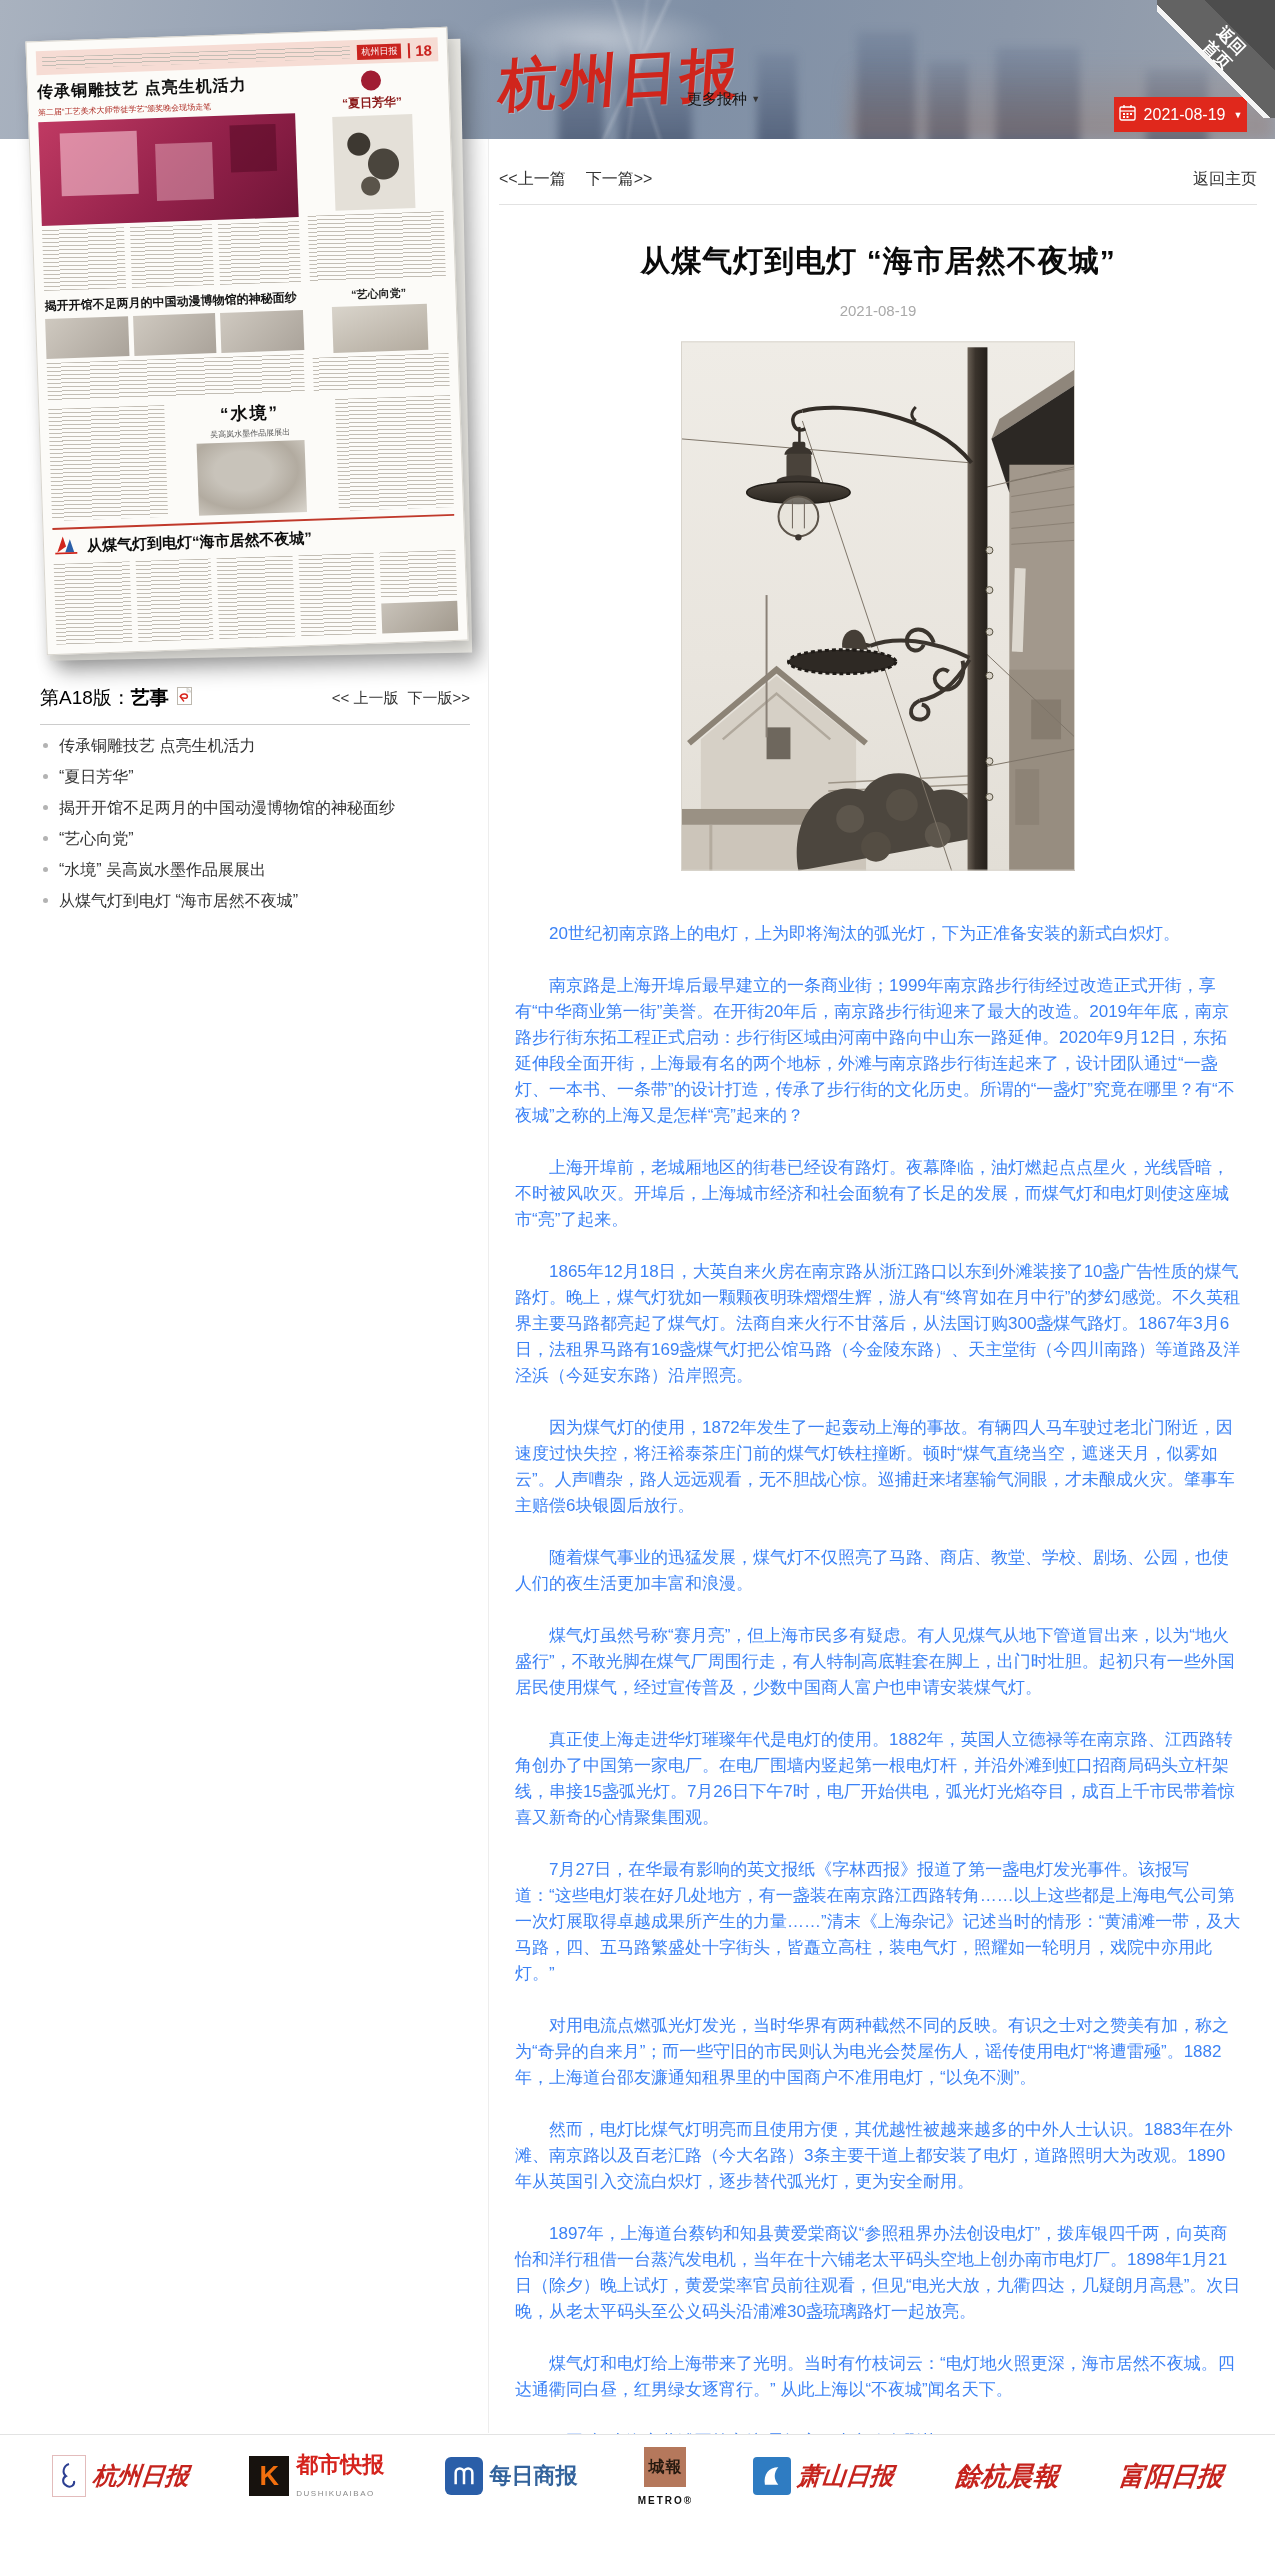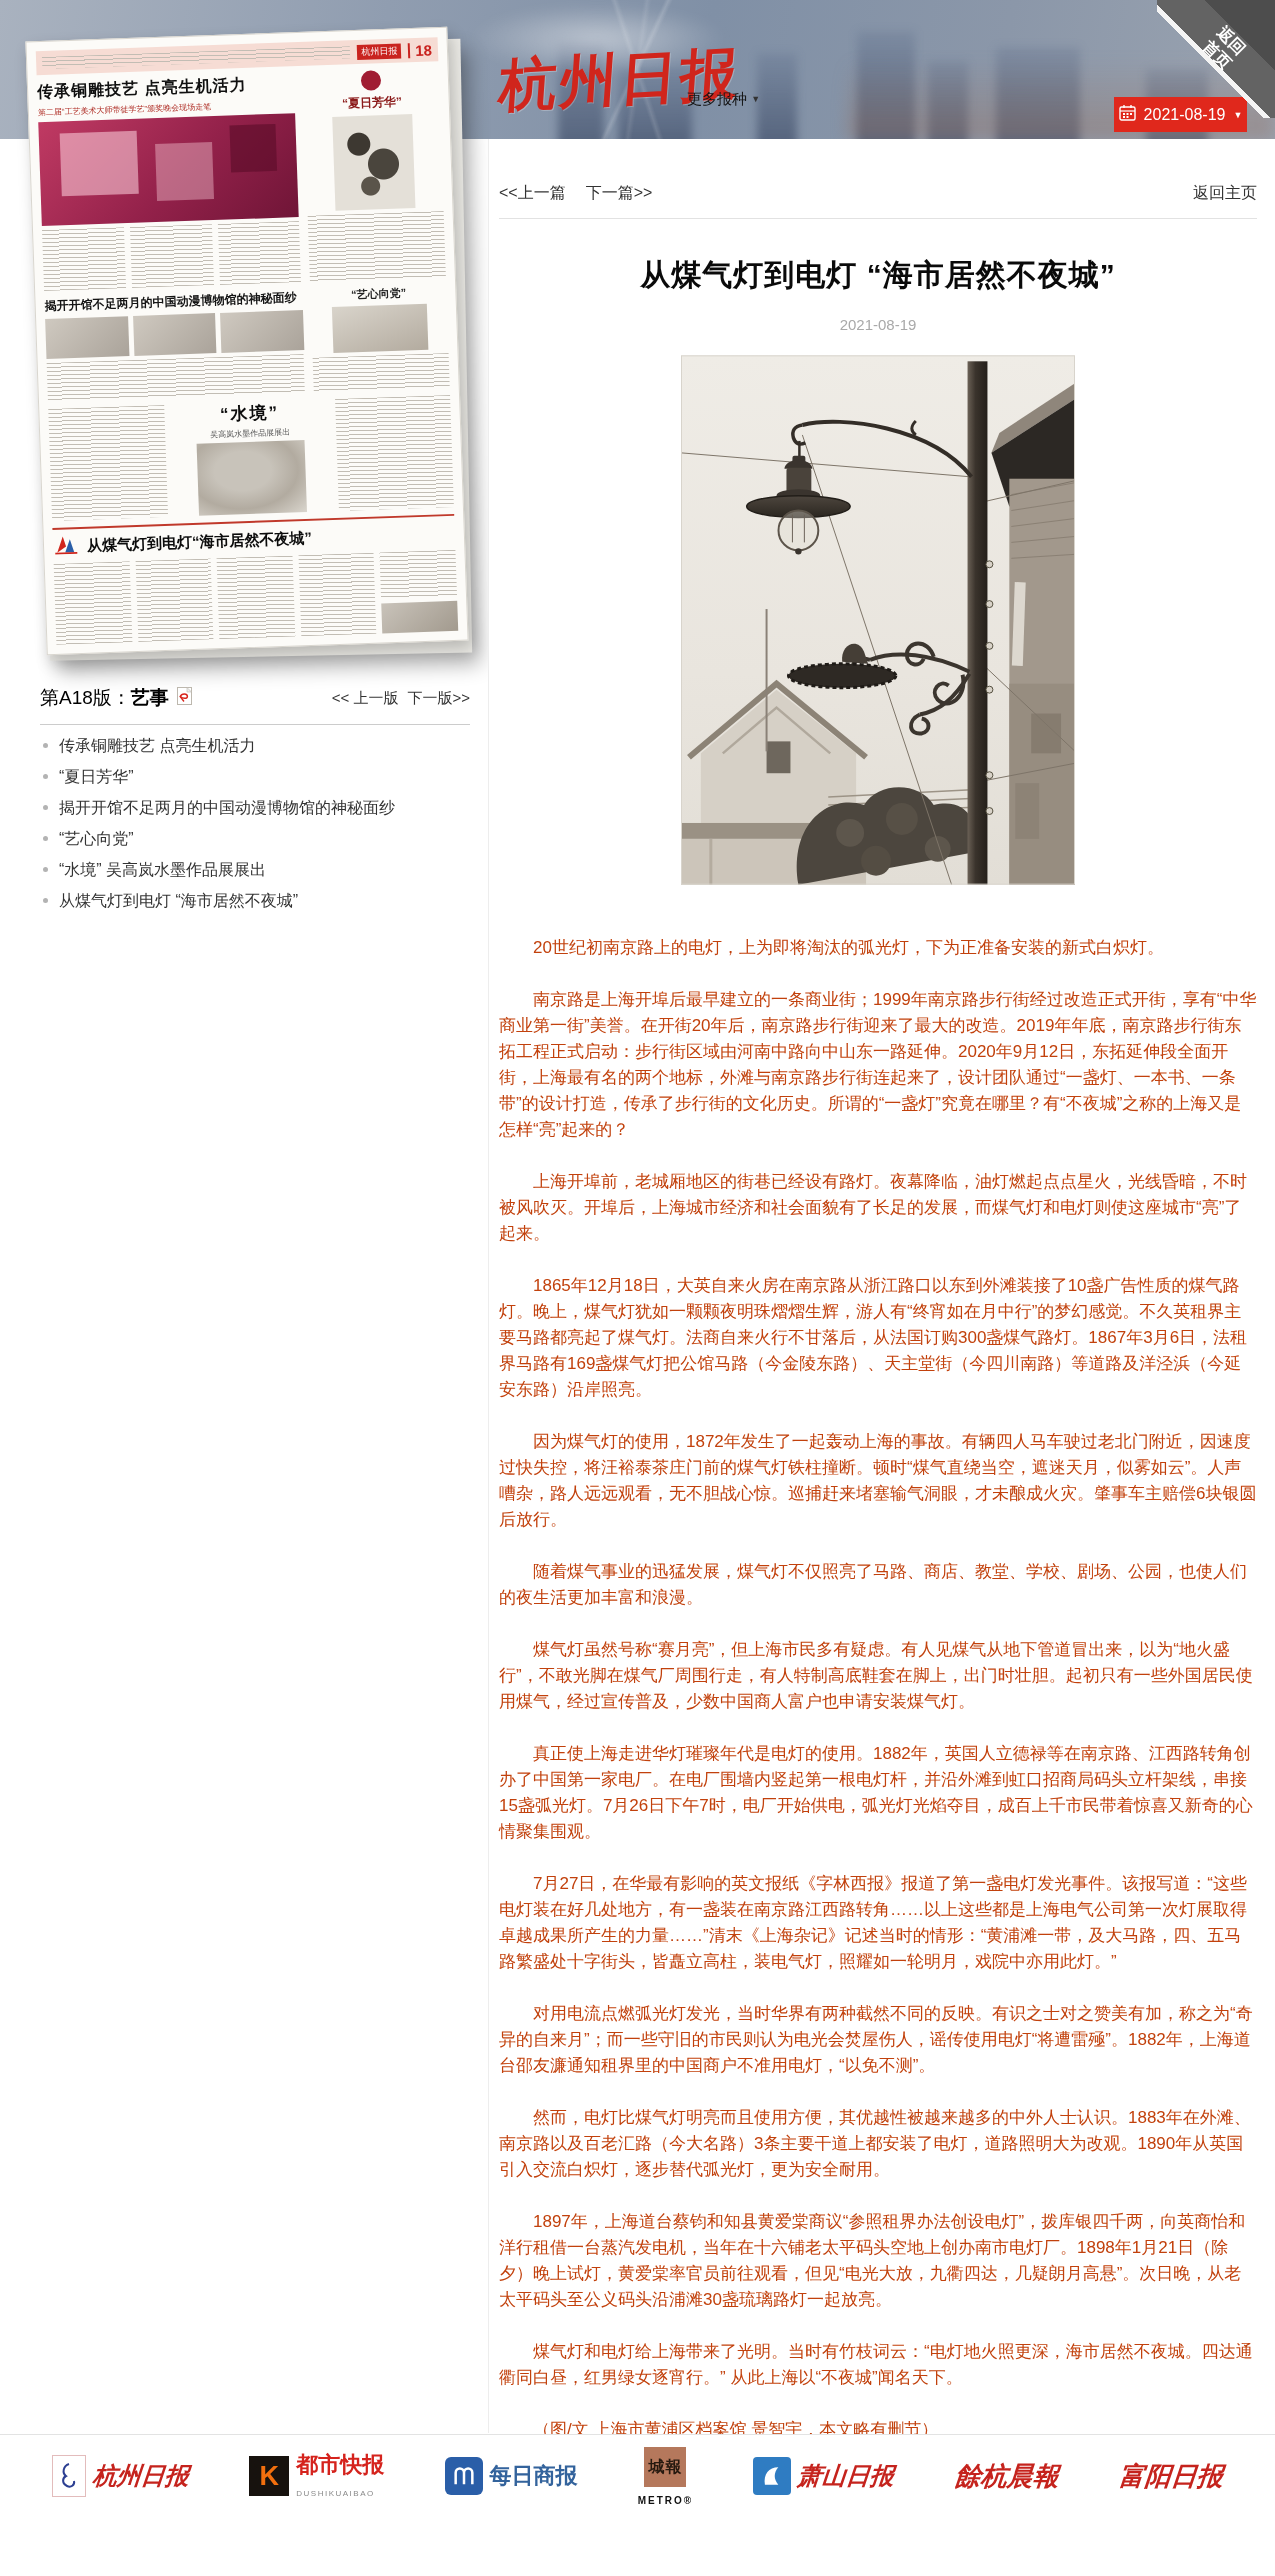--- a/index.html
+++ b/index.html
@@ -100,30 +100,30 @@
   .side-ed-sec{font-weight:bold;}
   .pdficon{margin-left:8px;flex:0 0 auto;}
   .side-pg{margin-left:auto;font-size:15px;color:#333;display:flex;gap:9px;}
   .side-hr{border:none;border-top:1px solid #ccc;margin:13px 0 0;}
   .side-list{list-style:none;margin:12px 0 0;padding:0;}
   .side-list li{position:relative;padding-left:19px;margin-bottom:13px;font-size:16px;line-height:18px;color:#333;}
   .side-list li::before{content:"";position:absolute;left:3px;top:6px;width:5px;height:5px;border-radius:50%;background:#b3b3b3;}
 
   
   .main{position:absolute;left:488px;top:139px;width:787px;height:2294px;border-left:1px solid #ededed;
-    box-sizing:border-box;padding:14px 18px 0 10px;background:#fff;}
+    box-sizing:border-box;padding:0 18px 0 10px;background:#fff;}
   .m-nav{display:flex;margin-top:30px;font-size:16px;color:#333;}
   .m-nav .nleft{display:flex;gap:20px;}
   .m-nav .nright{margin-left:auto;}
   .m-hr{border:none;border-top:1px solid #e2e2e2;margin:14px 0 0;}
   .m-title{margin-top:36px;text-align:center;font-size:30px;font-weight:bold;color:#0a0a0a;letter-spacing:1px;}
   .m-date{margin-top:12px;text-align:center;font-size:15px;color:#a9a9a9;}
   .m-photo{display:block;margin:22px auto 0;}
   .m-body{margin-top:50px;}
-  .m-body p{margin:0 0 26px;font-size:17px;line-height:26px;color:#c2410c;text-indent:2em;}
+  .m-body p{margin:0 16px 26px;font-size:17px;line-height:26px;color:#3b82f6;text-indent:2em;}
 
   
   .footer{position:absolute;top:2434px;left:0;width:1275px;height:83px;box-sizing:border-box;
     border-top:1px solid #e3e3e3;background:#fff;display:flex;align-items:center;
     justify-content:space-between;padding:0 52px;}
   .flogo{display:flex;align-items:center;gap:7px;cursor:pointer;}
   .scriptred{font-family:"DejaVu Serif","Liberation Serif",serif;font-style:italic;font-weight:bold;
     color:#c5231d;font-size:24px;transform:skewX(-5deg);white-space:nowrap;}
   .scriptred.big{font-size:26px;}
   .em-hz{width:32px;height:40px;border:1px solid #e3bcbc;background:#fff;display:flex;align-items:center;justify-content:center;}

